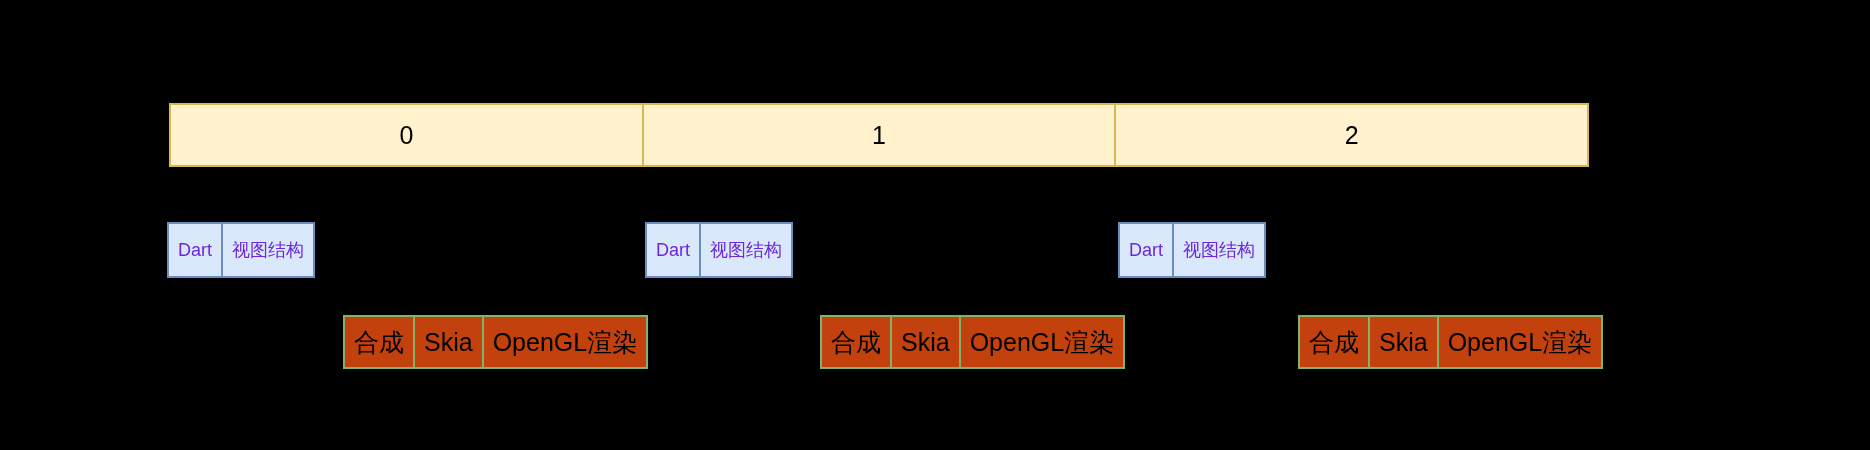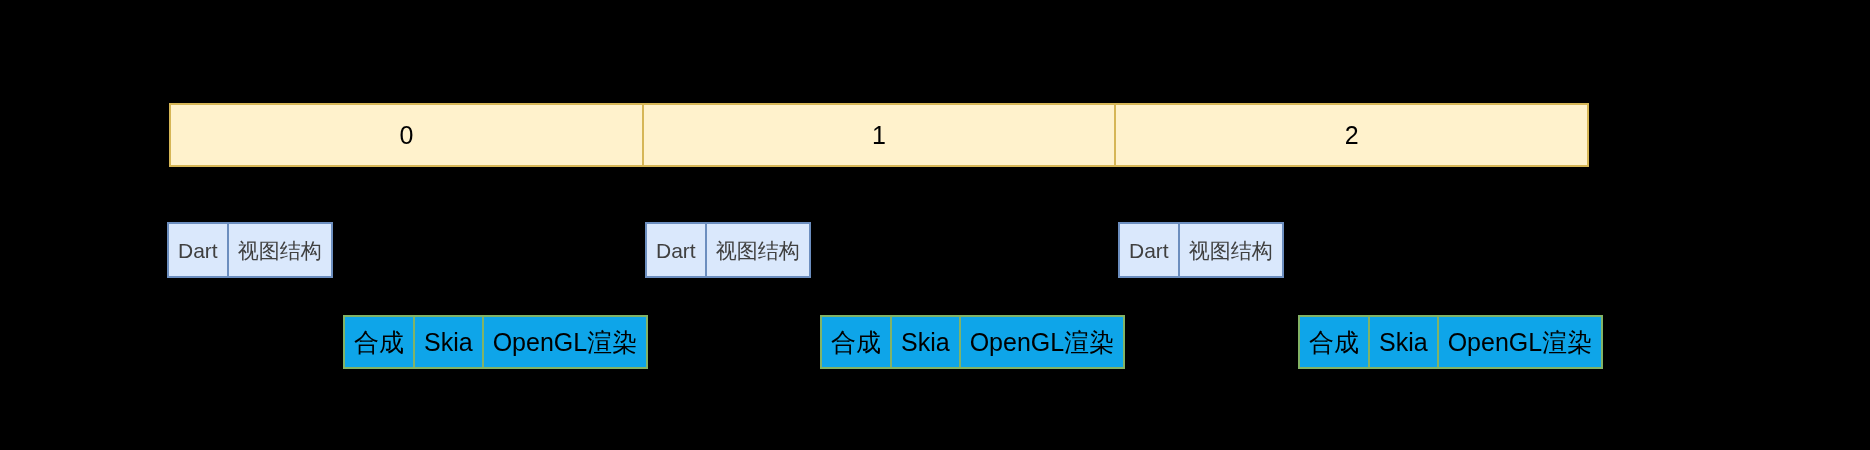--- a/index.html
+++ b/index.html
@@ -52,38 +52,38 @@
   }
 
   
   .dartrow {
     border: 2px solid #6c8ebf;
     background: #dae8fc;
     height: 56px;
   }
   .dartrow .cell {
     background: #dae8fc;
-    color: #404040;
-    font-size: 21px;
+    color: #6d28d9;
+    font-size: 18px;
     border-right: 2px solid #6c8ebf;
     padding: 0 9px;
   }
   .dartrow .cell:last-child {
     border-right: none;
     border-radius: 6px;
   }
 
   
   .gpurow {
     border: 2px solid #82b366;
     background: #d5e8d4;
     height: 54px;
   }
   .gpurow .cell {
-    background: #0ea5e9;
+    background: #c2410c;
     color: #000000;
     font-size: 25px;
     border-right: 2px solid #82b366;
     padding: 8px 9px;
   }
   .gpurow .cell:last-child {
     border-right: none;
   }
 </style>
 </head>

